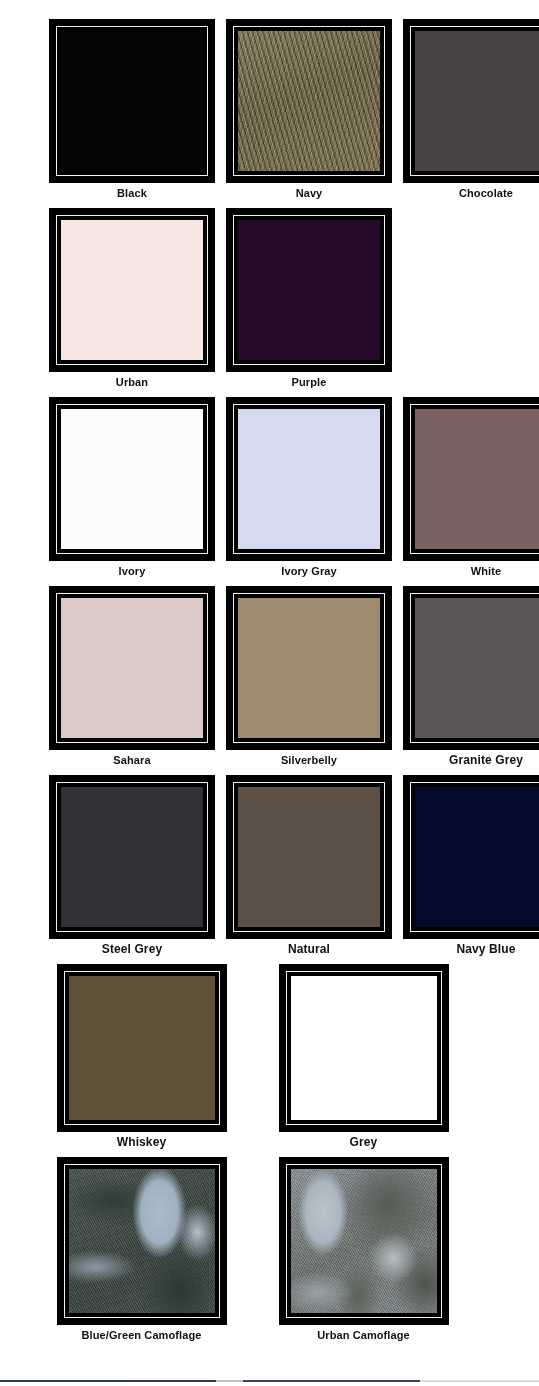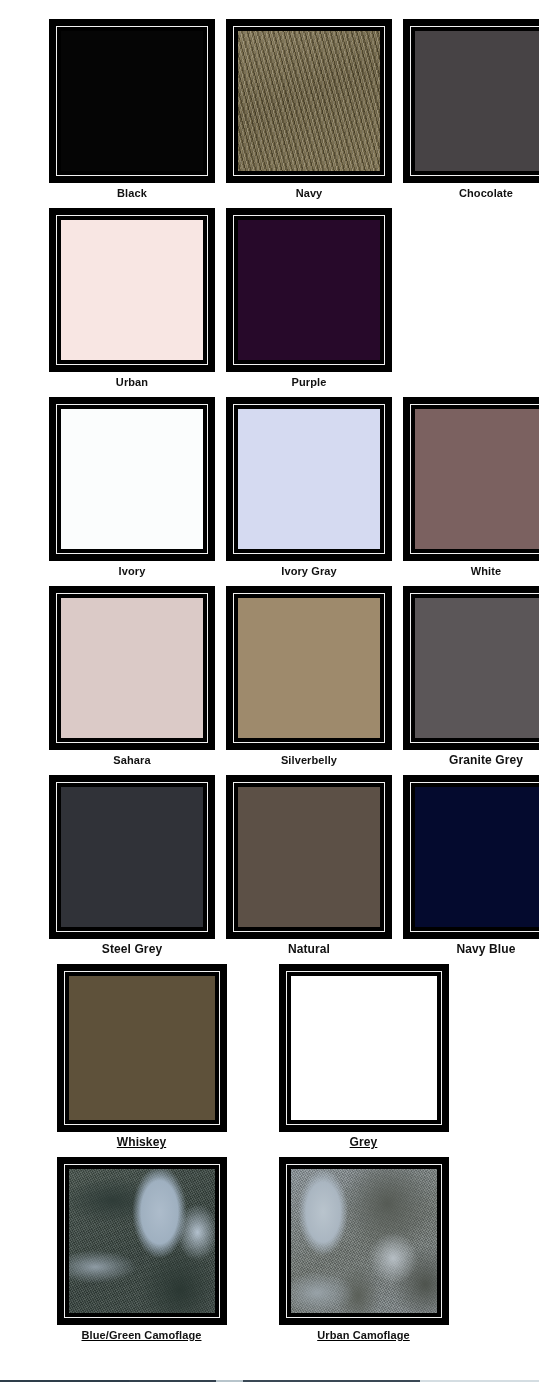--- a/index.html
+++ b/index.html
@@ -29,21 +29,20 @@
     align-items: flex-start;
     margin-bottom: 8px;
   }
   .swatch-row.row-full {
     padding-left: 12px;
   }
   .swatch-row.row-pair {
     justify-content: center;
     gap: 52px;
     padding-left: 0;
-    text-decoration: underline;
   }
 
   
   .swatch-cell {
     width: 166px;
     margin-right: 11px;
     display: flex;
     flex-direction: column;
     align-items: center;
   }

